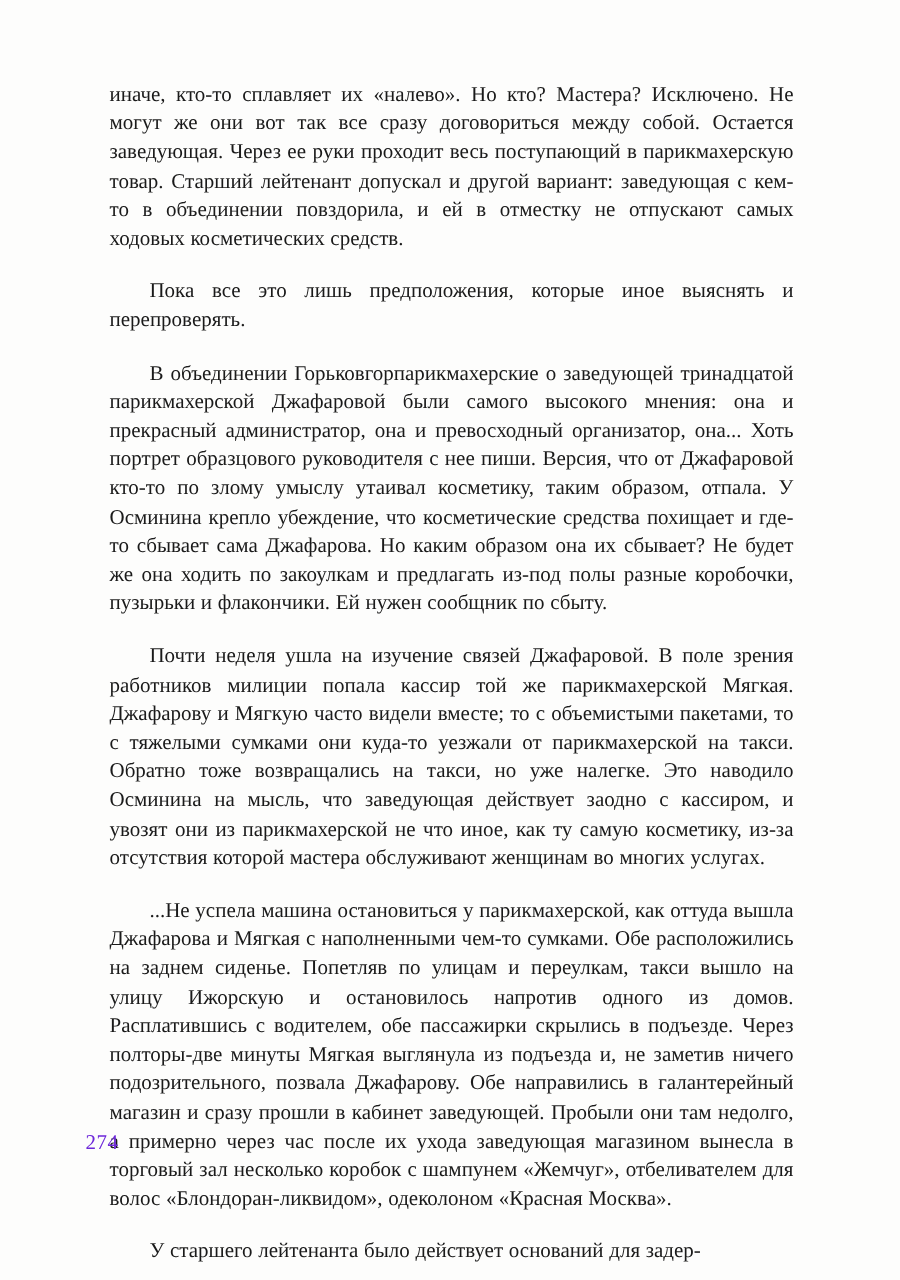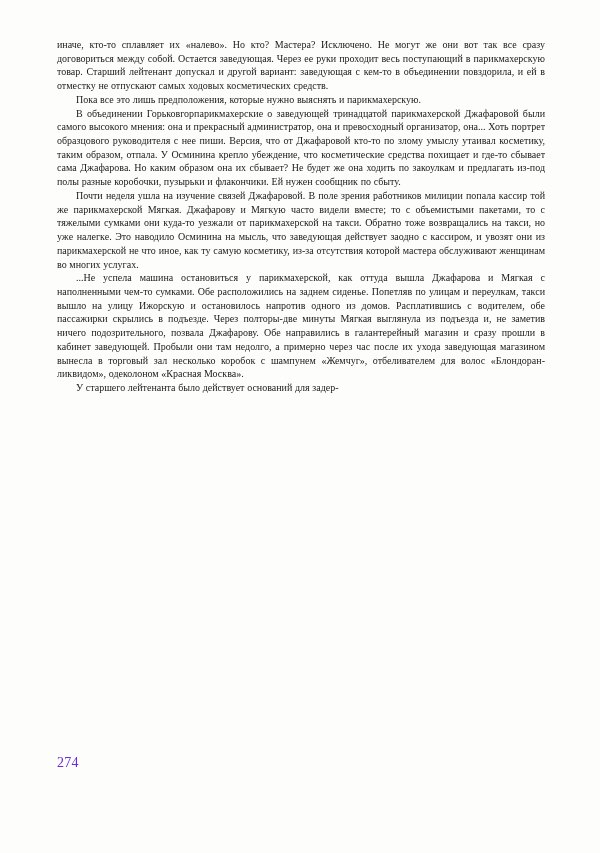--- a/index.html
+++ b/index.html
@@ -22,22 +22,22 @@
     background: #fdfdfc;
     overflow: hidden;
   }
   .text-column {
     position: absolute;
     left: 57px;
     top: 38px;
     width: 488px;
   }
   p {
-    margin: 0;
-    font-size: 10px;
+    margin: 16px;
+    font-size: 14px;
     line-height: 1.372;
     text-align: justify;
     text-justify: inter-word;
     word-spacing: 0.02em;
     hyphens: manual;
   }
   p.indent {
     text-indent: 1.9em;
   }
   .page-number {
@@ -48,20 +48,20 @@
     letter-spacing: 0.3px;
     color: #6d28d9;
   }
 </style>
 </head>
 <body>
 
 <div class="page">
   <div class="text-column">
     <p>иначе, кто-то сплавляет их «налево». Но кто? Мастера? Исключено. Не могут же они вот так все сразу договориться между собой. Остается заведующая. Через ее руки проходит весь поступающий в парикмахерскую товар. Старший лейтенант допускал и другой вариант: заведующая с кем-то  в объединении повздорила, и ей в отместку не отпускают самых ходовых косметических средств.</p>
-    <p class="indent">Пока все это лишь предположения, которые нужно выяснять и парикмахерскую.</p>
+    <p class="indent">Пока все это лишь предположения, которые иное выяснять и перепроверять.</p>
     <p class="indent">В объединении  Горьковгорпарикмахерские  о  заведующей тринадцатой парикмахерской Джафаровой были самого высокого мнения: она и прекрасный администратор, она и превосходный организатор, она... Хоть портрет образцового руководителя с нее пиши. Версия, что от Джафаровой кто-то по злому умыслу утаивал косметику, таким образом, отпала. У Осминина крепло убеждение, что косметические средства похищает и где-то сбывает сама Джафарова. Но каким образом она их сбывает? Не будет же она ходить по закоулкам и предлагать из-под полы разные коробочки, пузырьки и флакончики. Ей нужен сообщник по сбыту.</p>
     <p class="indent">Почти неделя ушла на изучение связей Джафаровой. В поле зрения работников милиции попала кассир  той же парикмахерской Мягкая. Джафарову и Мягкую часто видели вместе; то с объемистыми пакетами, то с тяжелыми сумками они куда-то уезжали от парикмахерской на такси. Обратно тоже возвращались на такси, но уже налегке. Это наводило Осминина на мысль, что заведующая действует заодно с кассиром, и увозят они из парикмахерской не что иное, как ту самую косметику, из-за отсутствия которой мастера обслуживают женщинам во многих услугах.</p>
     <p class="indent">...Не успела машина остановиться у парикмахерской, как оттуда вышла Джафарова и Мягкая с наполненными чем-то сумками. Обе расположились на заднем сиденье. Попетляв по улицам и переулкам, такси вышло на улицу Ижорскую и остановилось напротив одного из домов. Расплатившись с водителем, обе пассажирки скрылись в подъезде. Через полторы-две минуты Мягкая выглянула из подъезда и, не заметив ничего подозрительного, позвала Джафарову. Обе направились в галантерейный магазин и сразу прошли в кабинет заведующей. Пробыли они там недолго, а примерно через час после их ухода заведующая магазином вынесла в торговый зал несколько коробок с шампунем «Жемчуг», отбеливателем для волос «Блондоран-ликвидом»,   одеколоном   «Красная   Москва».</p>
     <p class="indent">У старшего лейтенанта было действует оснований для задер-</p>
   </div>
   <div class="page-number">274</div>
 </div>
 
 </body></html>

